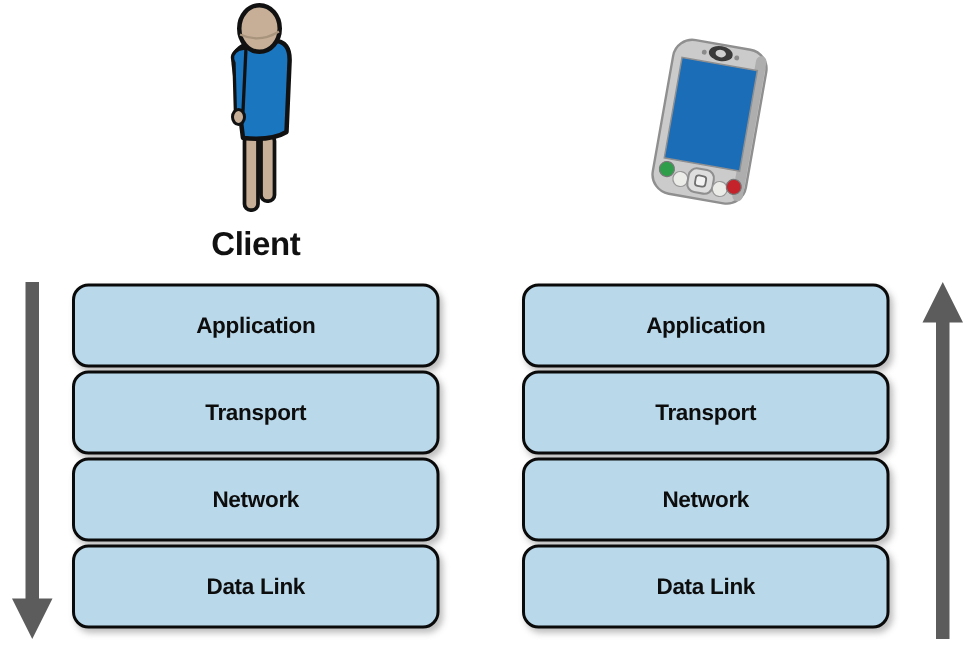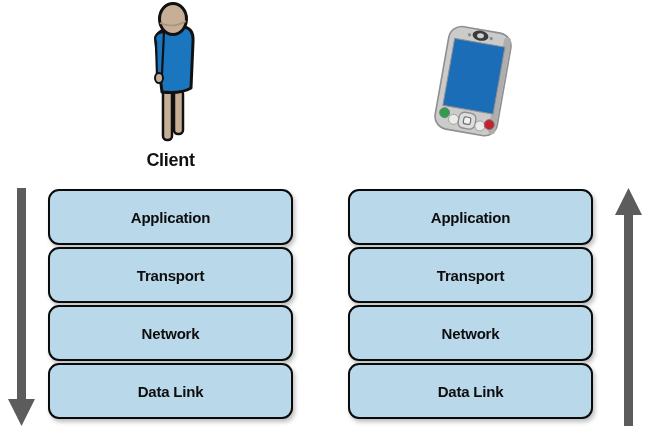--- a/index.html
+++ b/index.html
@@ -17,21 +17,21 @@
   }
   .figure {
     position: absolute;
     text-align: center;
   }
   .figure-label {
     position: absolute;
     width: 245px;
     text-align: center;
     font-weight: bold;
-    font-size: 18px;
+    font-size: 22px;
     color: #111;
     letter-spacing: -0.3px;
     top: 150px;
   }
   .stack {
     position: absolute;
     top: 189px;
     width: 245px;
     display: flex;
     flex-direction: column;

